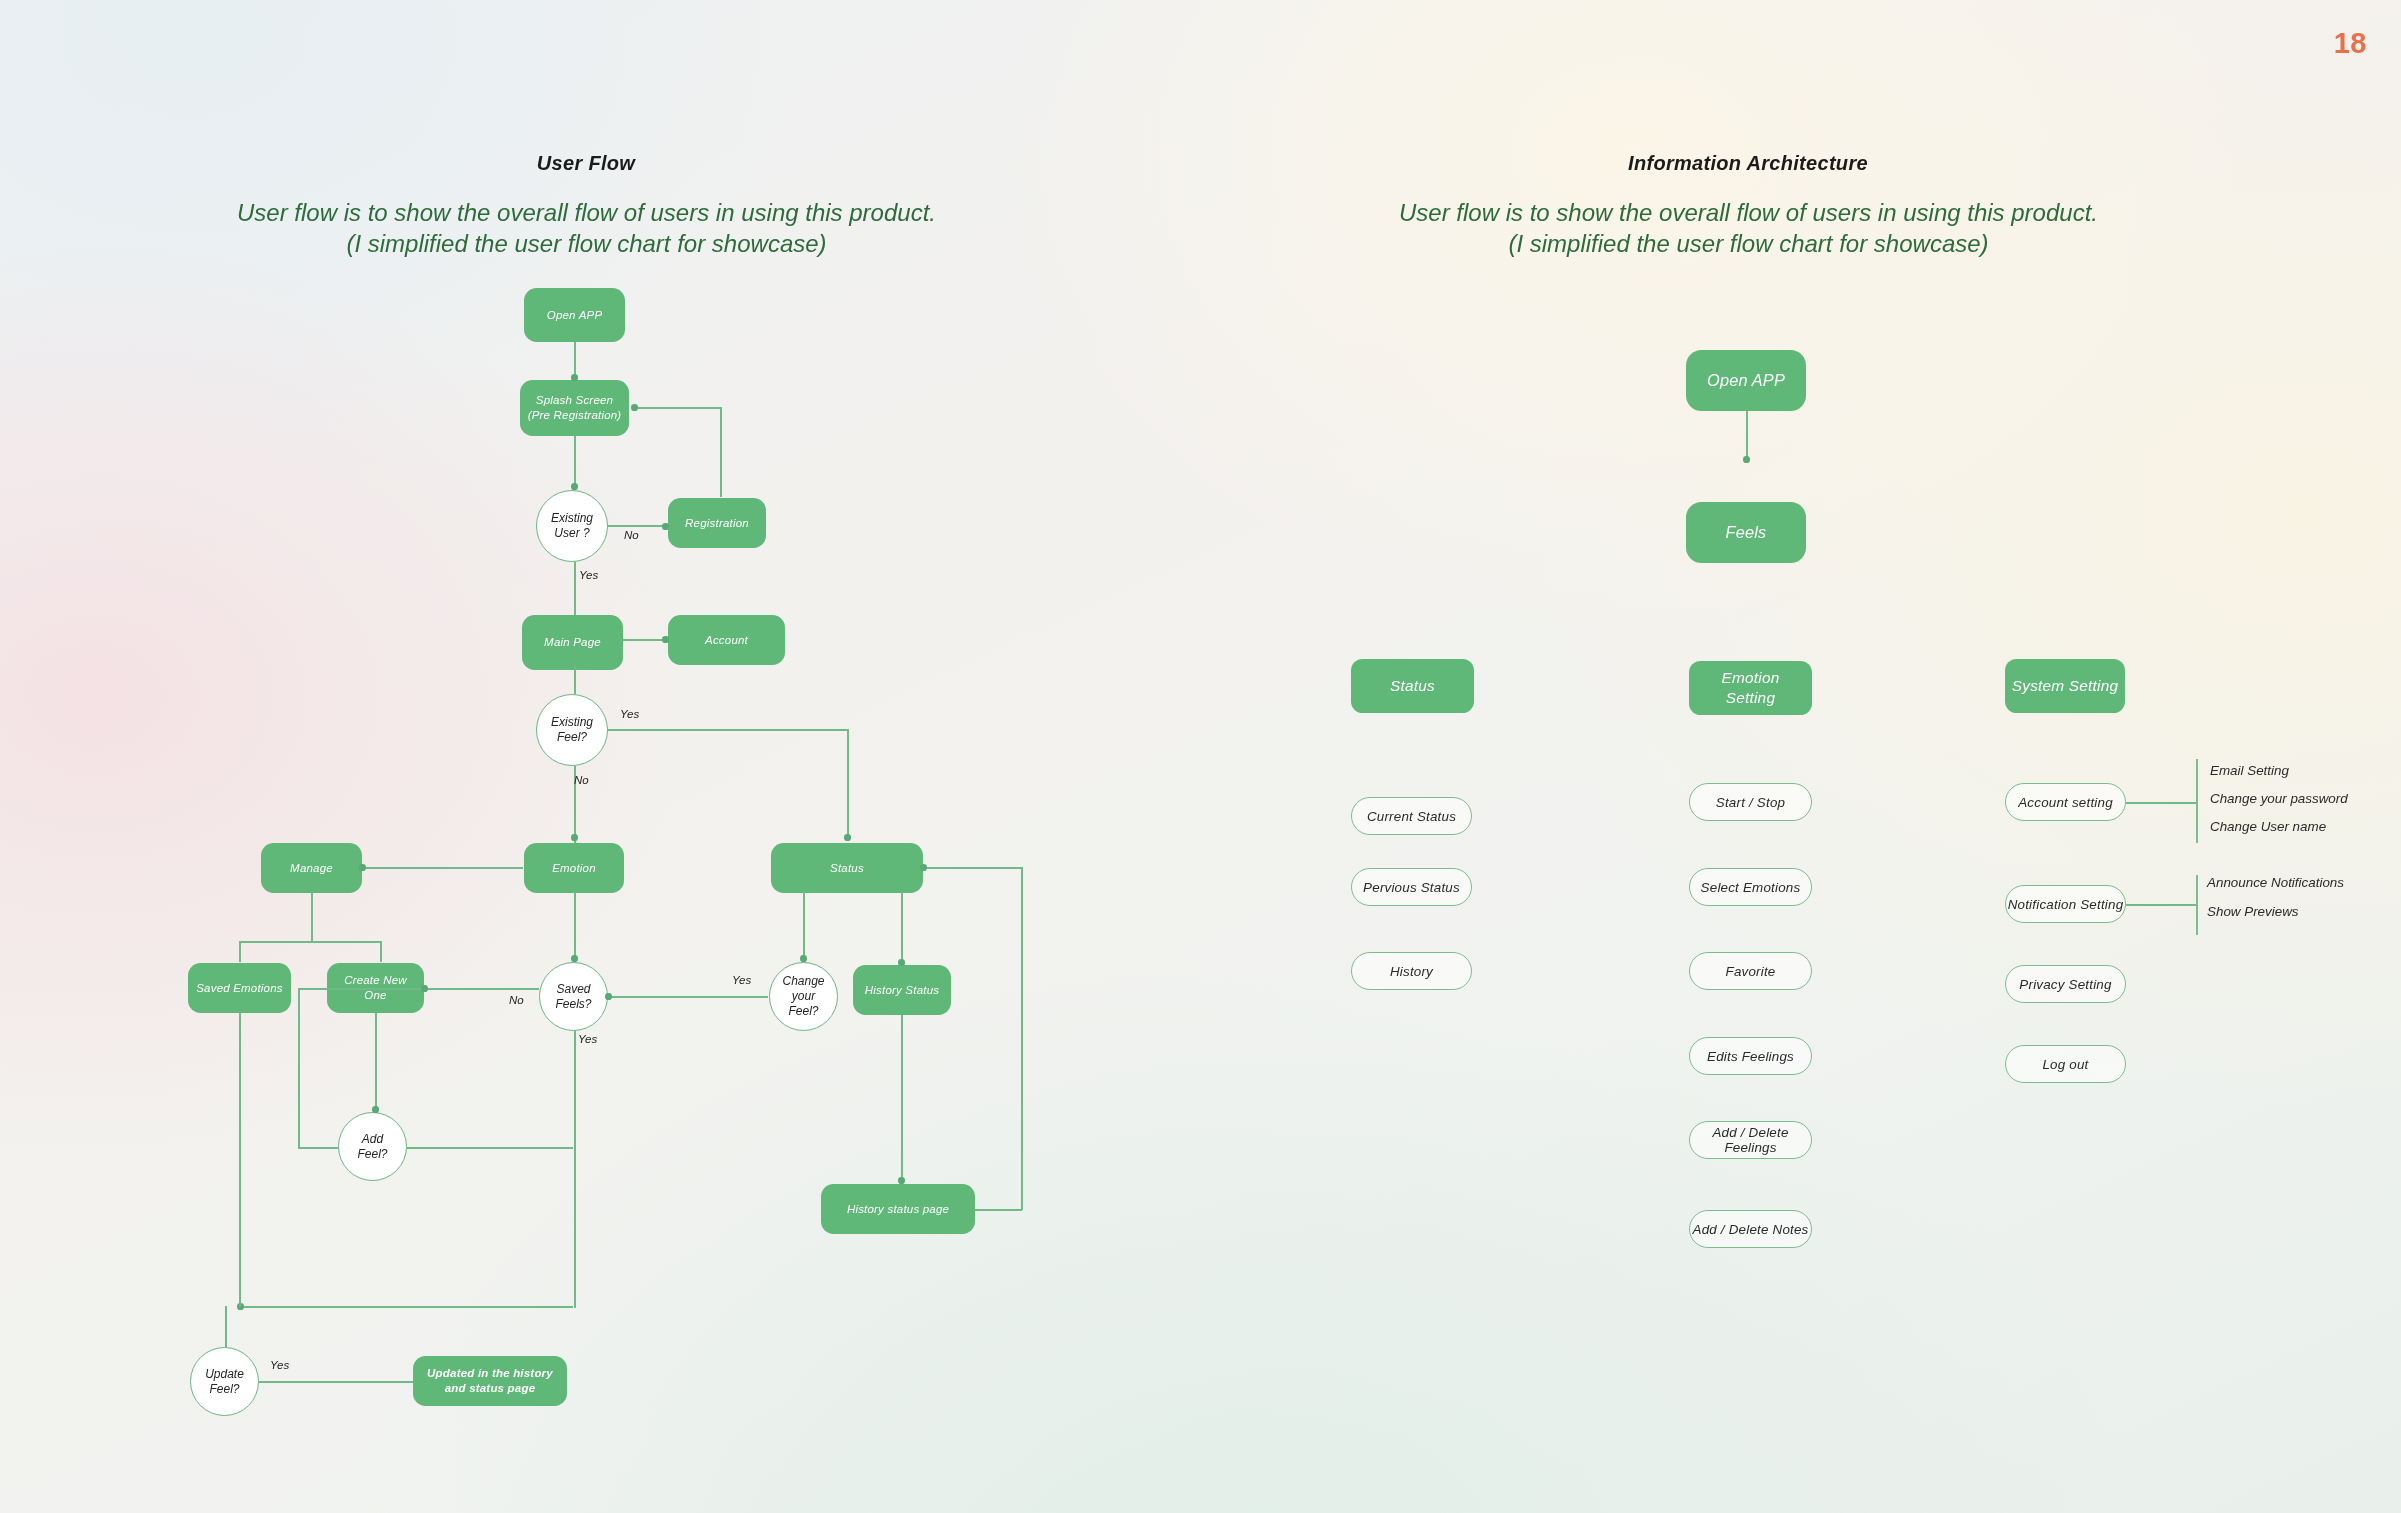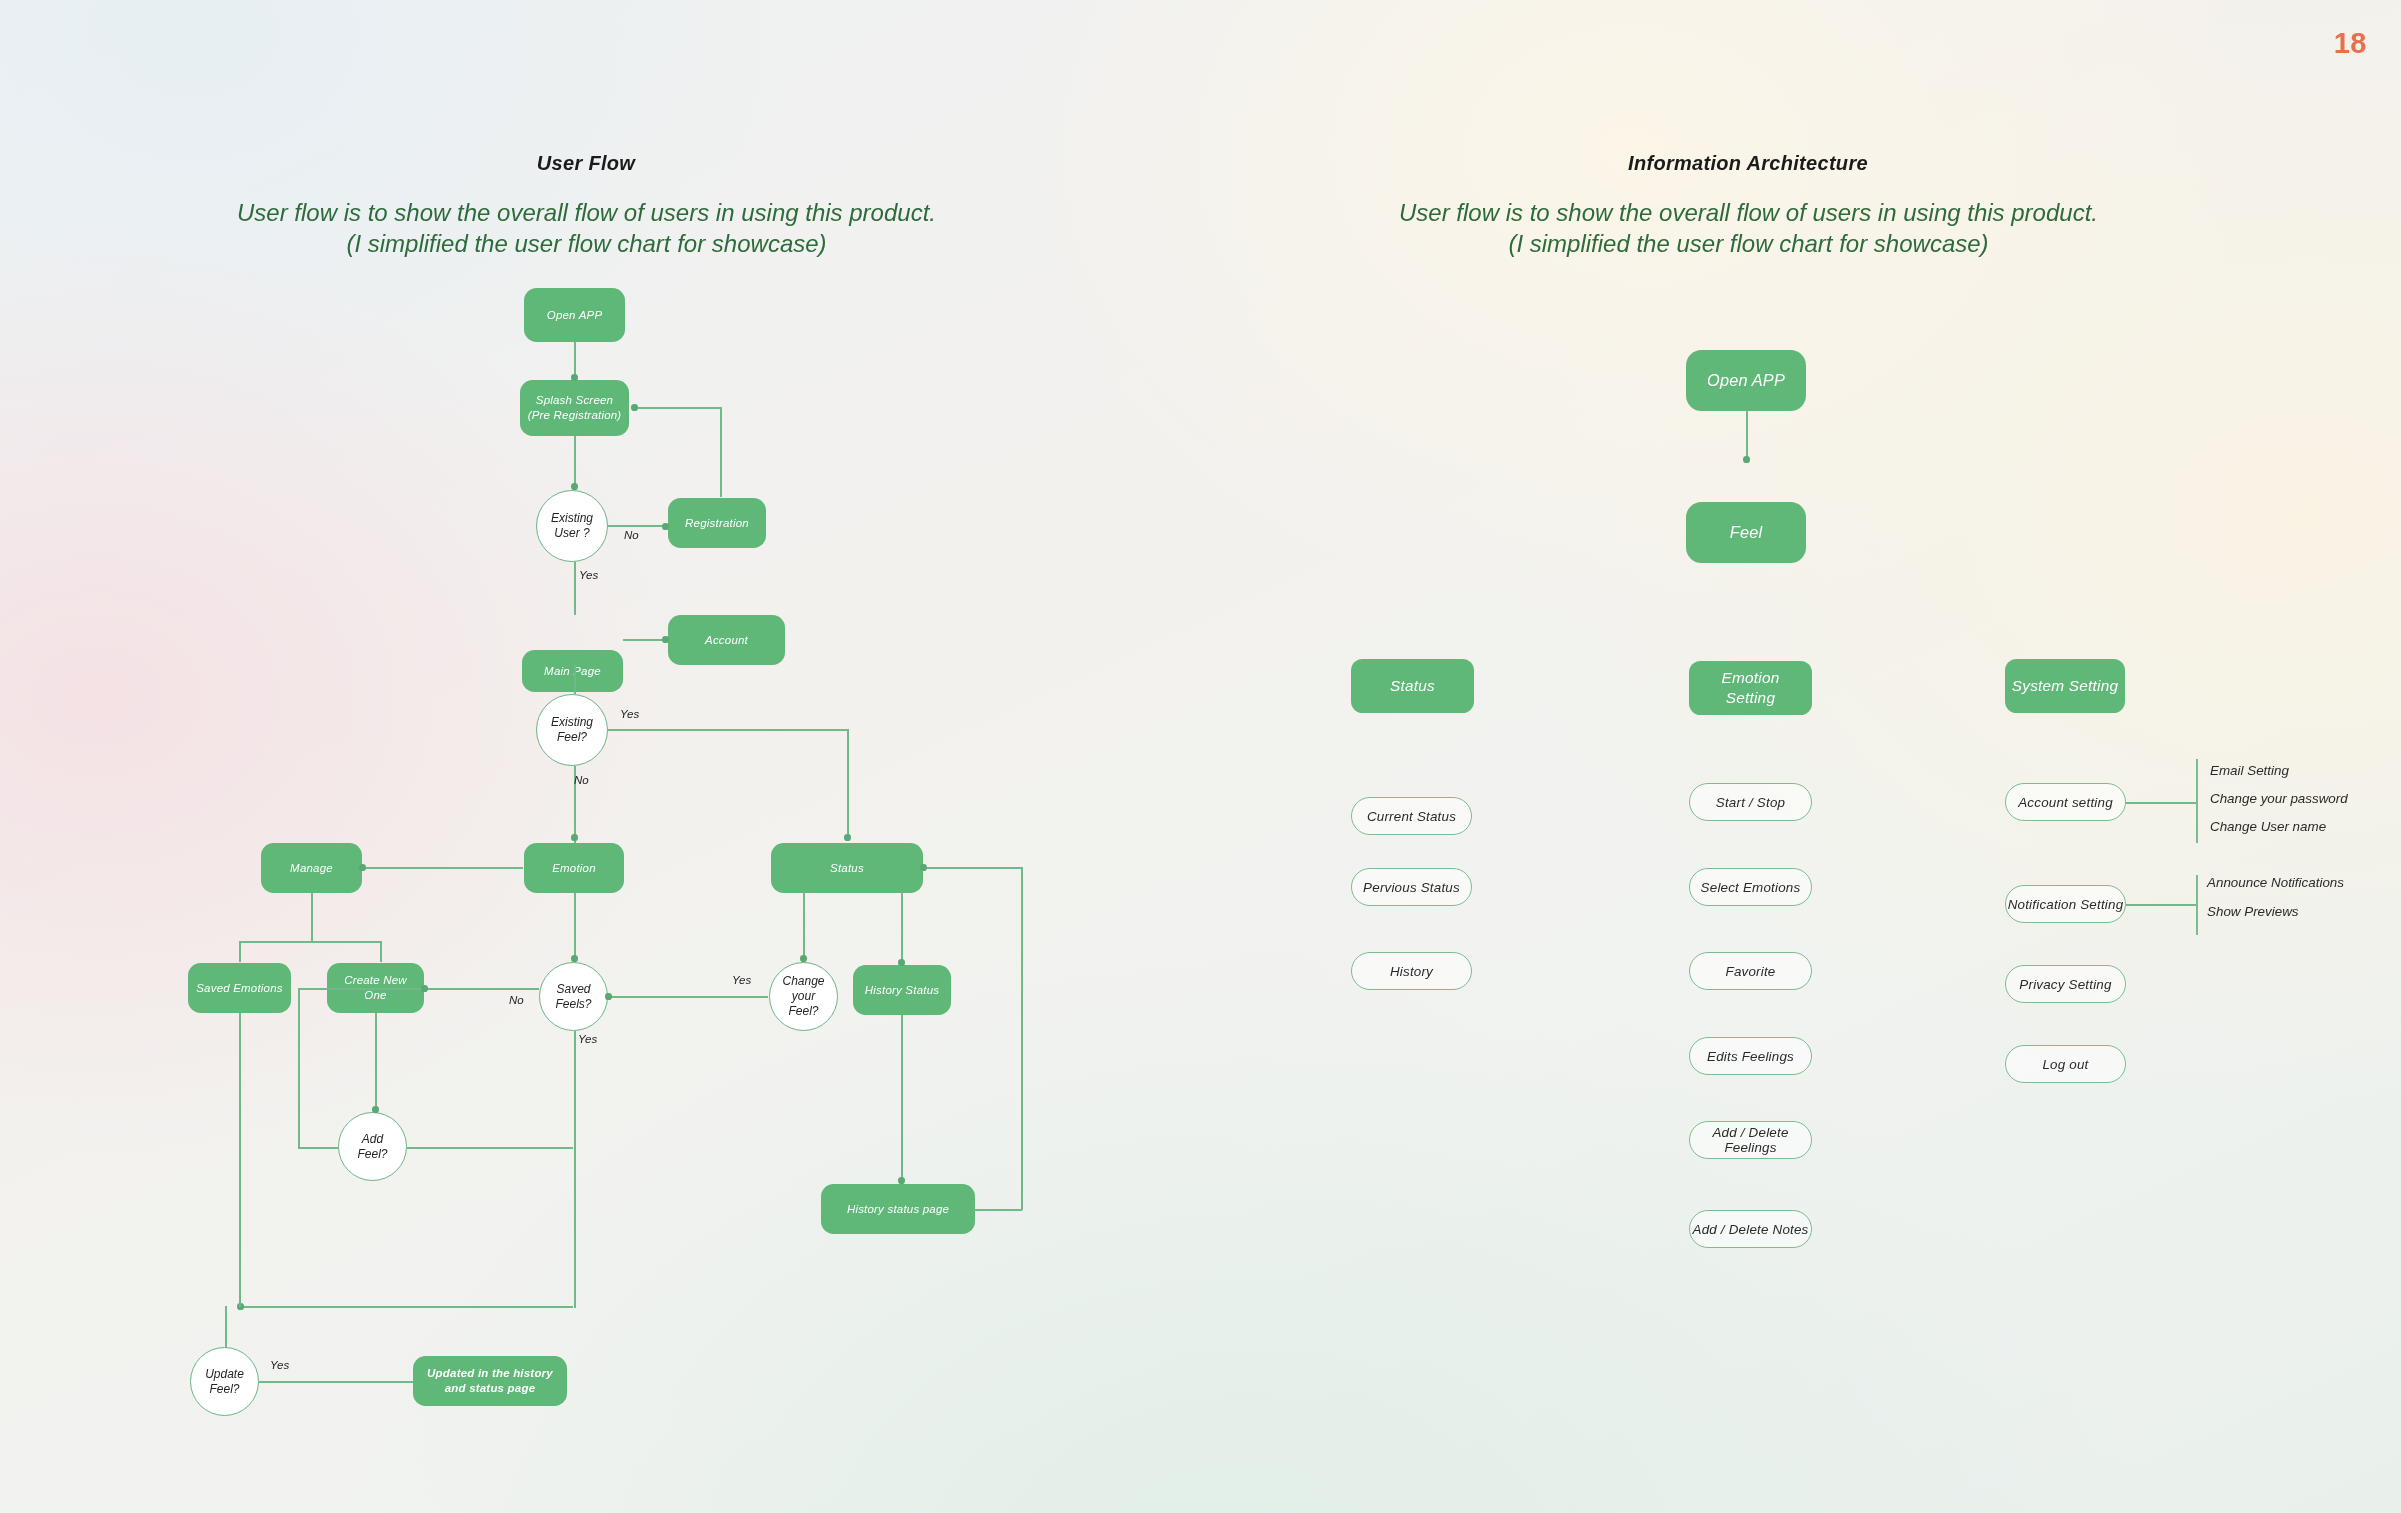--- a/index.html
+++ b/index.html
@@ -122,21 +122,21 @@
   <div class="node" style="left:524px; top:288px; width:101px; height:54px;">Open APP</div>
 
   <div class="node" style="left:520px; top:380px; width:109px; height:56px;">Splash Screen
 (Pre Registration)</div>
 
   <div class="node" style="left:668px; top:498px; width:98px; height:50px;">Registration</div>
 
   <div class="dec" style="left:536px; top:490px; width:72px; height:72px;">Existing
 User ?</div>
 
-  <div class="node" style="left:522px; top:650px; width:101px; height:42px;">Main Page</div>
+  <div class="node" style="left:522px; top:615px; width:101px; height:55px;">Main Page</div>
 
   <div class="node" style="left:668px; top:615px; width:117px; height:50px;">Account</div>
 
   <div class="dec" style="left:536px; top:694px; width:72px; height:72px;">Existing
 Feel?</div>
 
   <div class="node" style="left:524px; top:843px; width:100px; height:50px;">Emotion</div>
 
   <div class="node" style="left:771px; top:843px; width:152px; height:50px;">Status</div>
 
@@ -251,21 +251,21 @@
   <div class="lbl" style="left:270px; top:1359px;">Yes</div>
 
   <div class="sec-title" style="left:1383px; top:152px;">Information Architecture</div>
   <div class="sec-sub" style="left:1316px; top:198px;">User flow is to show the overall flow of users in using this product.
 (I simplified the user flow chart for showcase)</div>
 
   <div class="node big" style="left:1686px; top:350px; width:120px; height:61px;">Open APP</div>
   <div class="ln v" style="left:1746px; top:410px; height:53px;"></div>
   <div class="dot" style="left:1743px; top:456px;"></div>
 
-  <div class="node big" style="left:1686px; top:502px; width:120px; height:61px;">Feel</div>
+  <div class="node big" style="left:1686px; top:502px; width:120px; height:61px;">Feels</div>
 
   <div class="node ia-head" style="left:1351px; top:659px; width:123px; height:54px;">Status</div>
   <div class="pill" style="left:1351px; top:783px; width:121px; height:38px;margin-top:14px;">Current Status</div>
   <div class="pill" style="left:1351px; top:868px; width:121px; height:38px;">Pervious Status</div>
   <div class="pill" style="left:1351px; top:952px; width:121px; height:38px;">History</div>
 
   <div class="node ia-head" style="left:1689px; top:661px; width:123px; height:54px;">Emotion Setting</div>
   <div class="pill" style="left:1689px; top:783px; width:123px; height:38px;">Start / Stop</div>
   <div class="pill" style="left:1689px; top:868px; width:123px; height:38px;">Select Emotions</div>
   <div class="pill" style="left:1689px; top:952px; width:123px; height:38px;">Favorite</div>

